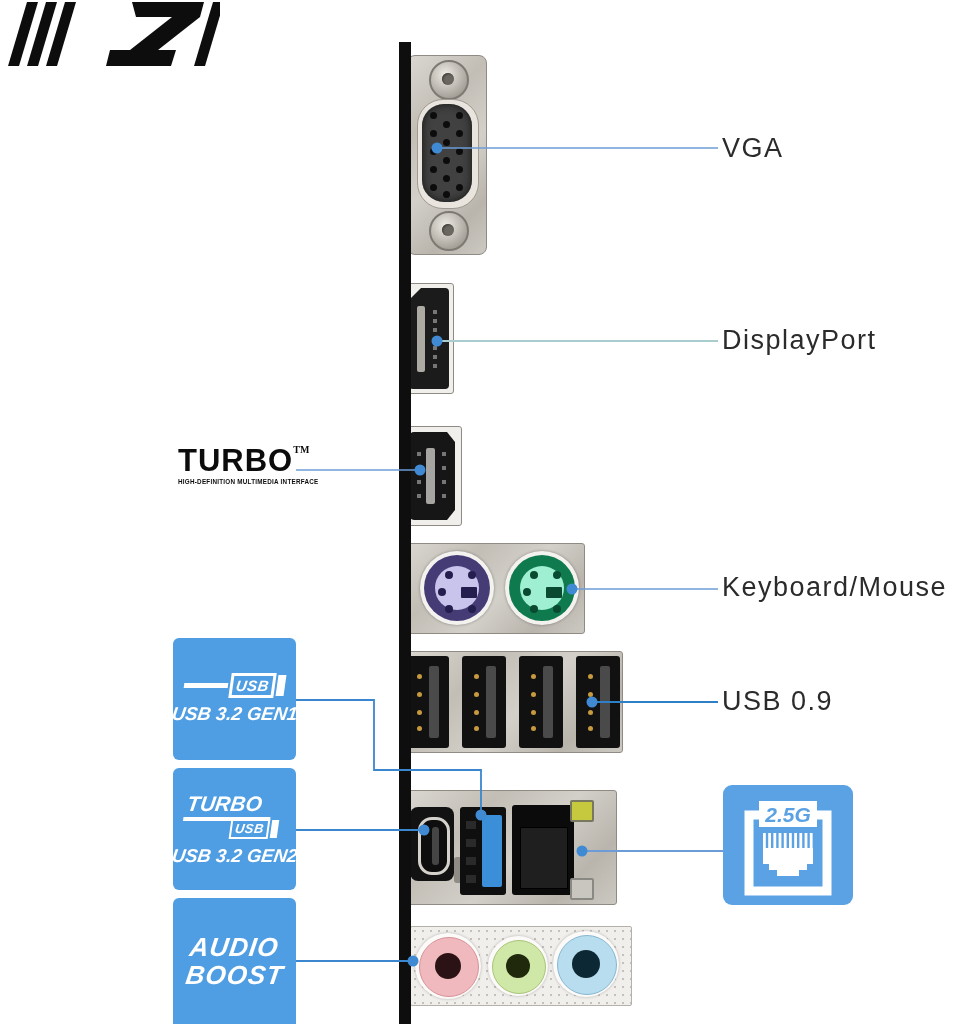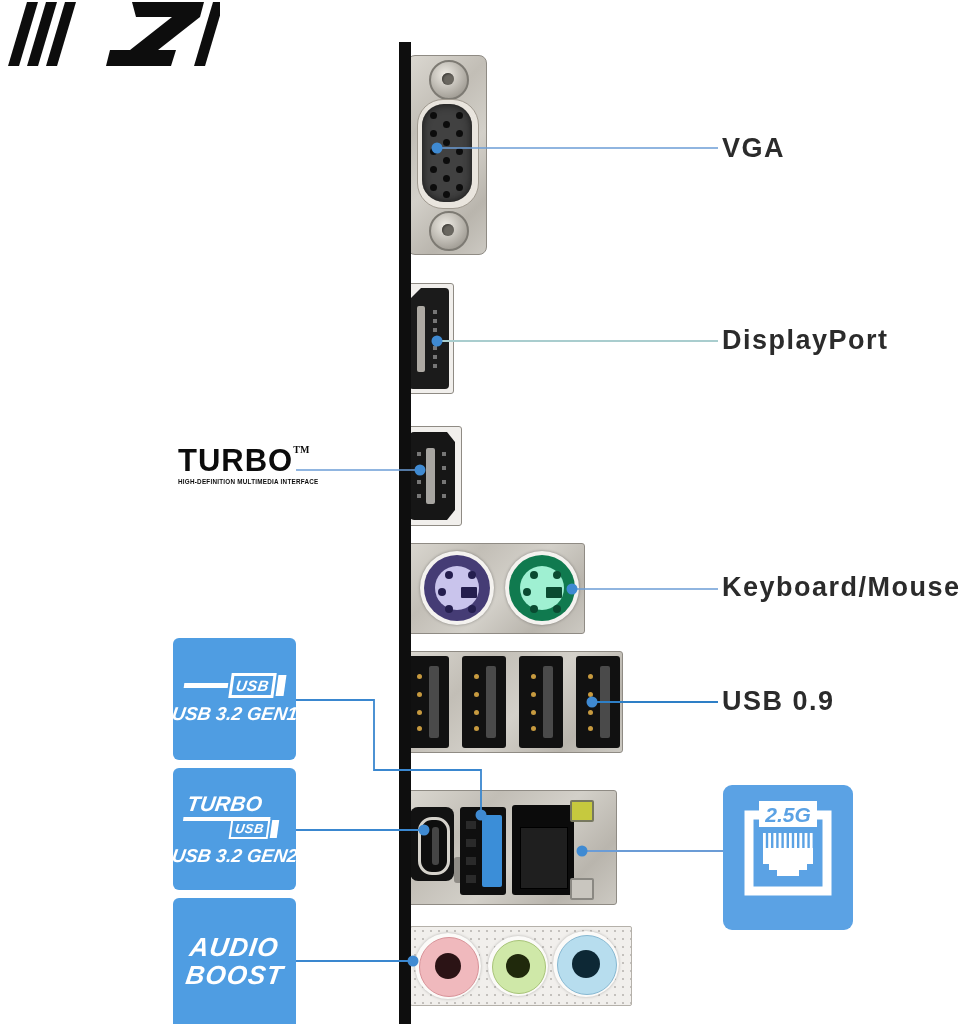--- a/index.html
+++ b/index.html
@@ -8,21 +8,21 @@
   .abs{position:absolute;}
 
   
   .plate{position:absolute;background:linear-gradient(135deg,#dbd8d1 0%,#c2beb6 30%,#d3d0c9 55%,#b9b5ad 80%,#ccc9c2 100%);
          border:1px solid #8f8b84;border-radius:3px;z-index:1;}
 
   
   .io-bar{position:absolute;left:399px;top:42px;width:12px;height:982px;background:#0e0e0e;z-index:3;}
 
   
-  .callout{position:absolute;left:722px;z-index:7;font-size:27px;font-weight:700;
+  .callout{position:absolute;left:722px;z-index:7;font-size:27px;font-weight:400;
            color:#2b2b2b;letter-spacing:1.5px;white-space:nowrap;}
 
   
   .screw{position:absolute;width:36px;height:36px;border-radius:50%;
          background:radial-gradient(circle at 40% 35%,#efece5,#a8a49c 70%,#8d8981);
          border:2px solid #7d7a73;}
   .screw::after{content:"";position:absolute;left:11px;top:11px;width:12px;height:12px;border-radius:50%;
          background:#6a6760;box-shadow:inset 1px 1px 2px #3f3d39;}
   .vga-ring{position:absolute;left:9px;top:43px;width:60px;height:108px;border-radius:26px;
          background:#e9e5de;border:1px solid #a09a90;}
@@ -76,21 +76,21 @@
   .skew{transform:skewX(-8deg);}
   .usb-logo-row{display:flex;align-items:center;transform:skewX(-8deg);}
   .usb-logo-bar{width:44px;height:5px;background:#fff;margin-right:2px;}
   .usb-logo-box{border:3px solid #fff;padding:0 3px;font-size:15px;font-weight:bold;font-style:italic;letter-spacing:.5px;line-height:19px;}
   .usb-logo-block{width:8px;height:21px;background:#fff;margin-left:2px;}
   .badge-label{font-size:18.5px;font-weight:bold;font-style:italic;letter-spacing:0;white-space:nowrap;}
   .turbo{font-size:21px;font-weight:bold;font-style:italic;border-bottom:4px solid #fff;padding:0 10px 1px 2px;}
   .audio-word{font-size:26px;font-weight:bold;font-style:italic;line-height:1.08;letter-spacing:1px;}
 
   
-  .lan-badge{position:absolute;left:723px;top:785px;width:130px;height:145px;border-radius:9px;
+  .lan-badge{position:absolute;left:723px;top:785px;width:130px;height:120px;border-radius:9px;
              background:var(--lan-badge-blue,#5ba2e4);z-index:2;}
 
   
   #lines{position:absolute;left:0;top:0;z-index:6;pointer-events:none;}
 
   
   .hdmi-logo{position:absolute;left:178px;top:446px;z-index:4;color:#0c0c0c;}
   .hdmi-word{font-size:31px;font-weight:bold;letter-spacing:1px;line-height:30px;display:inline-block;}
   .hdmi-tm{font-size:10px;vertical-align:top;font-weight:bold;position:relative;top:-2px;font-family:Liberation Serif, serif;}
   .hdmi-caption{font-size:6.3px;letter-spacing:.25px;white-space:nowrap;margin-top:2px;font-weight:bold;}

